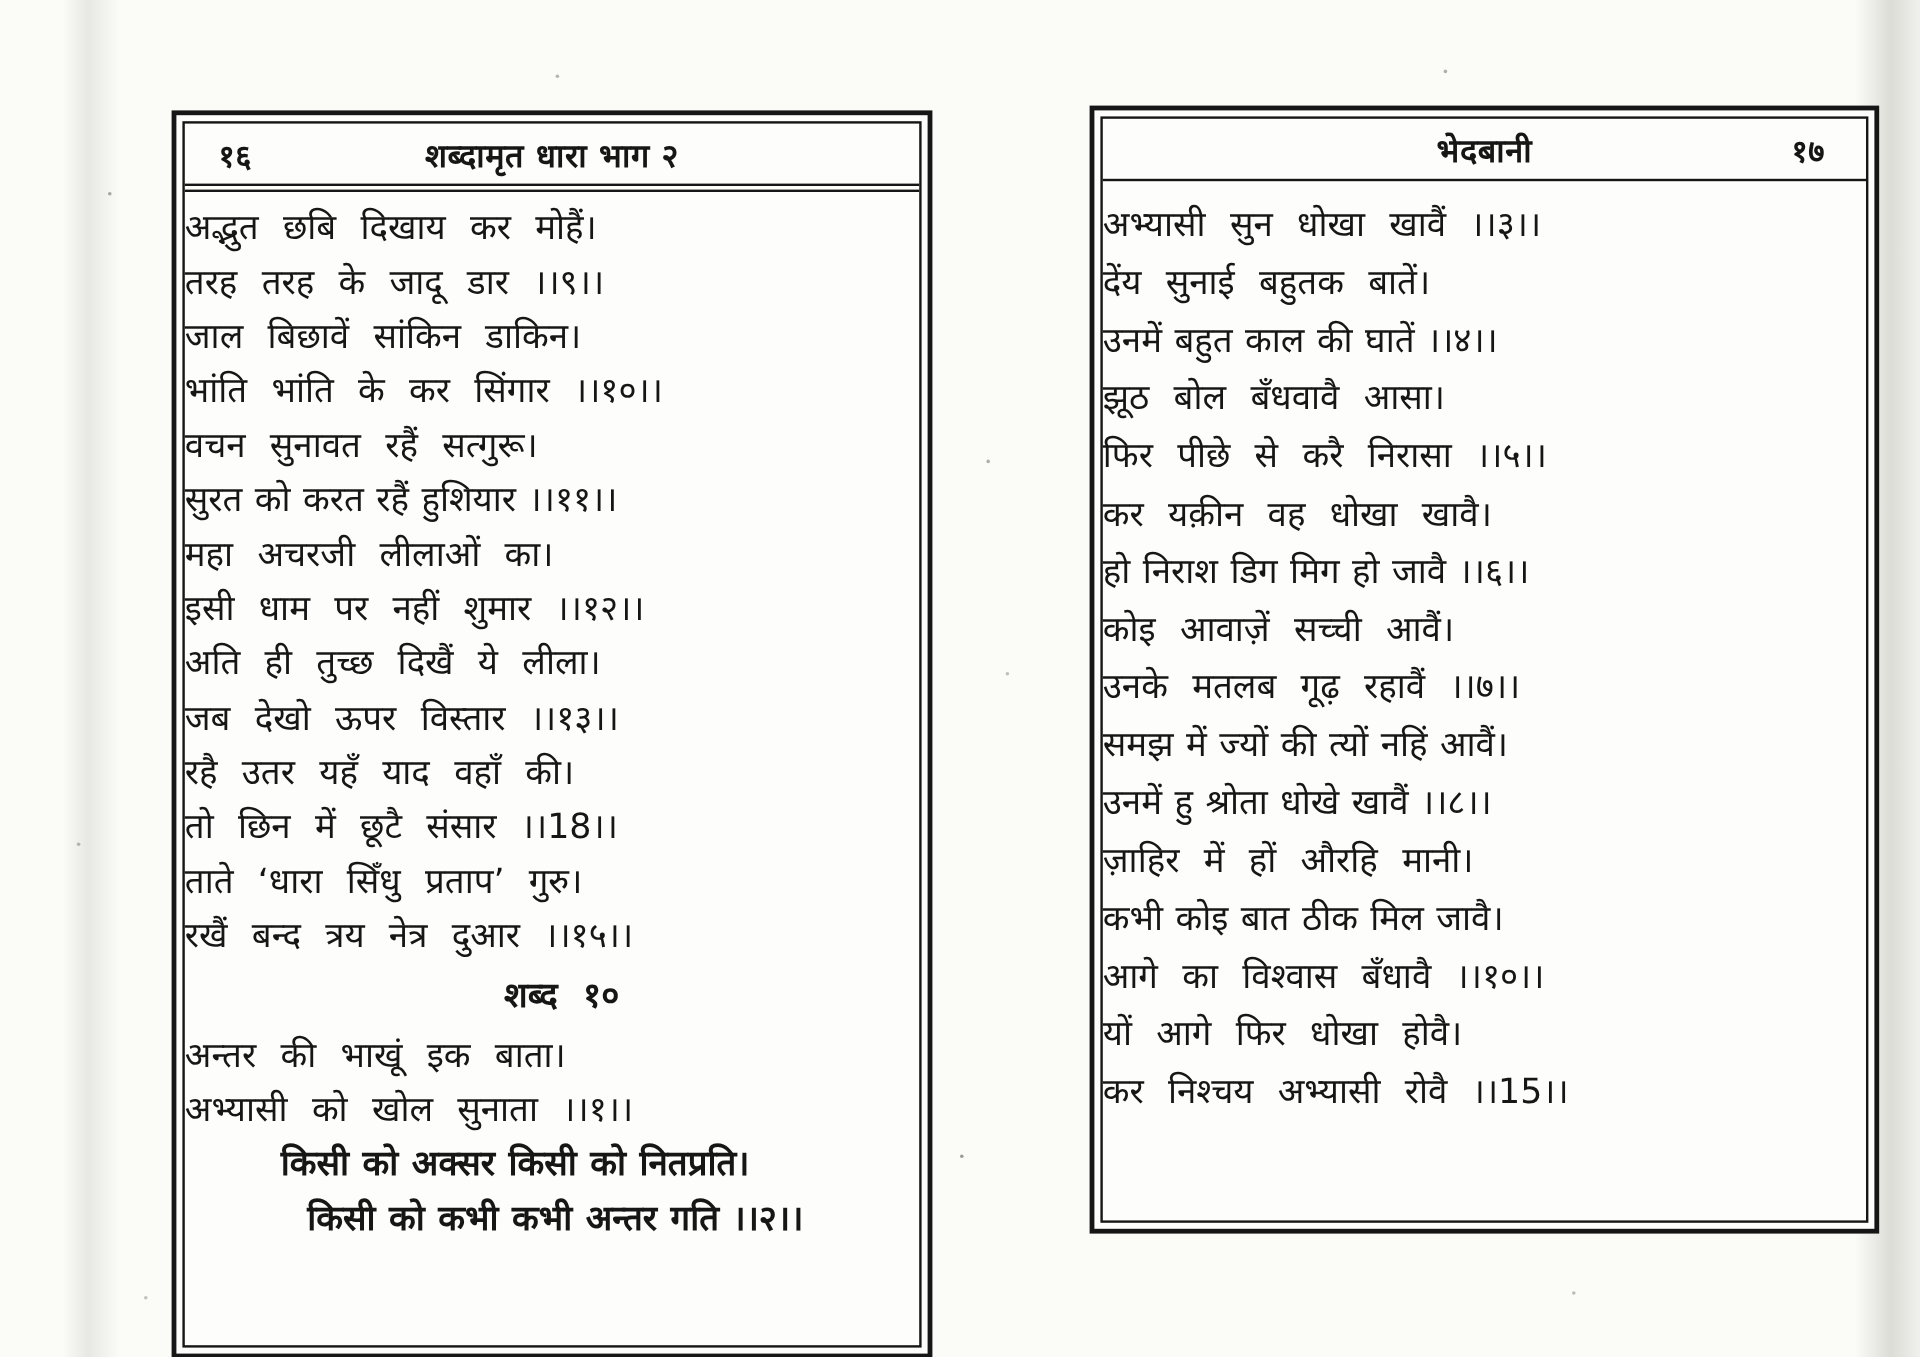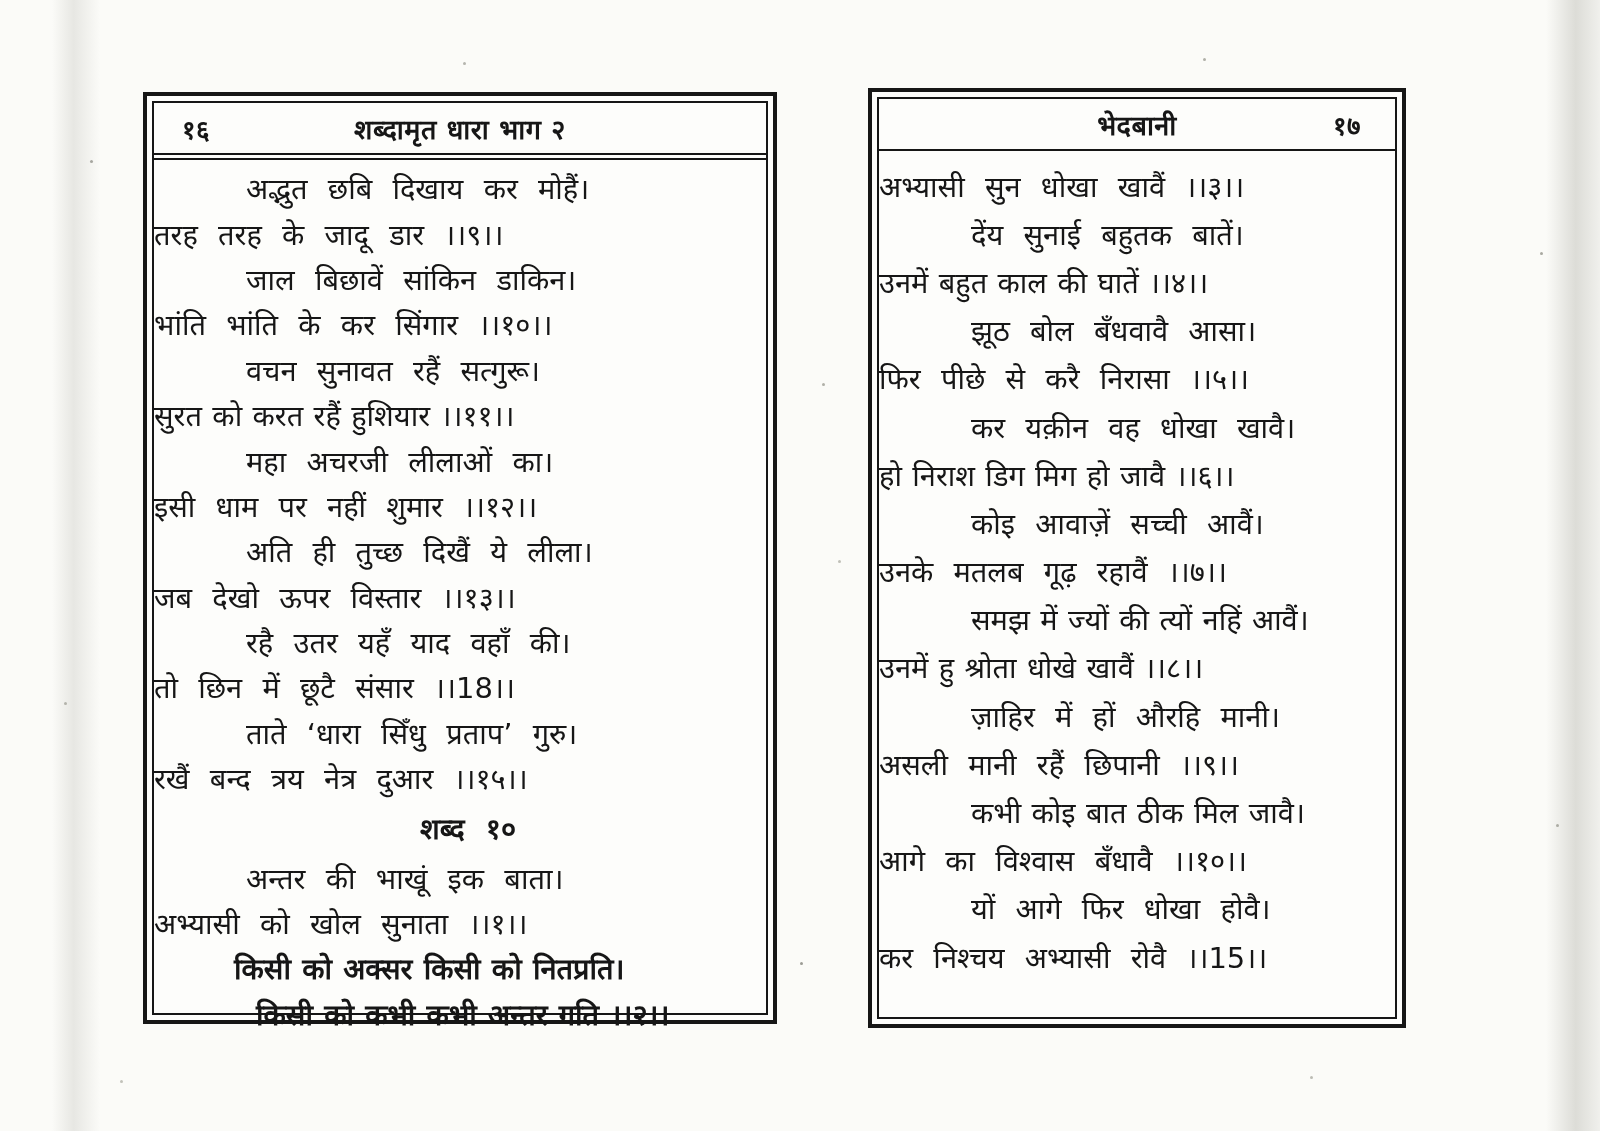--- a/index.html
+++ b/index.html
@@ -32,36 +32,36 @@
   .page-header.double::after{
     content:"";position:absolute;left:0;right:0;bottom:-7px;height:2px;background:var(--frame,#161616);
   }
   .pagenum{position:absolute;top:8px;font-weight:bold;font-size:26px}
   .pagenum.at-left{left:28px}
   .pagenum.at-right{right:34px}
   .page-body{padding-top:12px;font-size:29px;line-height:1}
   .vrow{display:flex;align-items:center;word-spacing:.38em;white-space:nowrap}
   #left-page .vrow{height:45.4px}
   #right-page .vrow{height:48.2px}
-  .first{padding-left:92px}
+  .first{}
   .second{}
   .first.bold{padding-left:80px}
   .second.bold{padding-left:102px}
   .heading{justify-content:center;font-weight:bold;padding-left:16px;height:54px !important}
   .bold{font-weight:bold}
   .tight{word-spacing:.04em}
 </style>
 </head>
 <body>
 
 <div class="streak left"></div>
 <div class="streak right"></div>
 <div class="speckles"></div>
 
-<div class="page" id="left-page" style="left:143px;top:92px;width:634px;height:932px">
+<div class="page" id="left-page" style="left:143px;top:92px;width:634px;height:1040px">
   <div class="page-inner">
     <div class="page-header double">
       <span class="pagenum at-left">१६</span>
       <span>शब्दामृत धारा भाग २</span>
     </div>
     <div class="page-body">
         <div class="vrow first">अद्भुत छबि दिखाय कर मोहैं।</div>
         <div class="vrow second">तरह तरह के जादू डार ।।९।।</div>
         <div class="vrow first">जाल बिछावें सांकिन डाकिन।</div>
         <div class="vrow second">भांति भांति के कर सिंगार ।।१०।।</div>
@@ -77,39 +77,38 @@
         <div class="vrow second">रखैं बन्द त्रय नेत्र दुआर ।।१५।।</div>
         <div class="vrow heading">शब्द १०</div>
         <div class="vrow first">अन्तर की भाखूं इक बाता।</div>
         <div class="vrow second">अभ्यासी को खोल सुनाता ।।१।।</div>
         <div class="vrow first bold tight">किसी को अक्सर किसी को नितप्रति।</div>
         <div class="vrow second bold tight">किसी को कभी कभी अन्तर गति ।।२।।</div>
       </div>
   </div>
 </div>
 
-<div class="page" id="right-page" style="left:868px;top:88px;width:538px;height:940px">
+<div class="page" id="right-page" style="left:908px;top:88px;width:658px;height:940px">
   <div class="page-inner">
     <div class="page-header">
       <span>भेदबानी</span>
       <span class="pagenum at-right">१७</span>
     </div>
     <div class="page-body">
         <div class="vrow second">अभ्यासी सुन धोखा खावैं ।।३।।</div>
         <div class="vrow first">देंय सुनाई बहुतक बातें।</div>
         <div class="vrow second tight">उनमें बहुत काल की घातें ।।४।।</div>
         <div class="vrow first">झूठ बोल बँधवावै आसा।</div>
         <div class="vrow second">फिर पीछे से करै निरासा ।।५।।</div>
         <div class="vrow first">कर यक़ीन वह धोखा खावै।</div>
         <div class="vrow second tight">हो निराश डिग मिग हो जावै ।।६।।</div>
         <div class="vrow first">कोइ आवाज़ें सच्ची आवैं।</div>
         <div class="vrow second">उनके मतलब गूढ़ रहावैं ।।७।।</div>
         <div class="vrow first tight">समझ में ज्यों की त्यों नहिं आवैं।</div>
         <div class="vrow second tight">उनमें हु श्रोता धोखे खावैं ।।८।।</div>
         <div class="vrow first">ज़ाहिर में हों औरहि मानी।</div>
-        <div class="vrow second">असली मानी रहैं छिपानी ।।९।।</div>
         <div class="vrow first tight">कभी कोइ बात ठीक मिल जावै।</div>
         <div class="vrow second">आगे का विश्वास बँधावै ।।१०।।</div>
         <div class="vrow first">यों आगे फिर धोखा होवै।</div>
         <div class="vrow second">कर निश्चय अभ्यासी रोवै ।।15।।</div>
       </div>
   </div>
 </div>
 
 </body></html>

